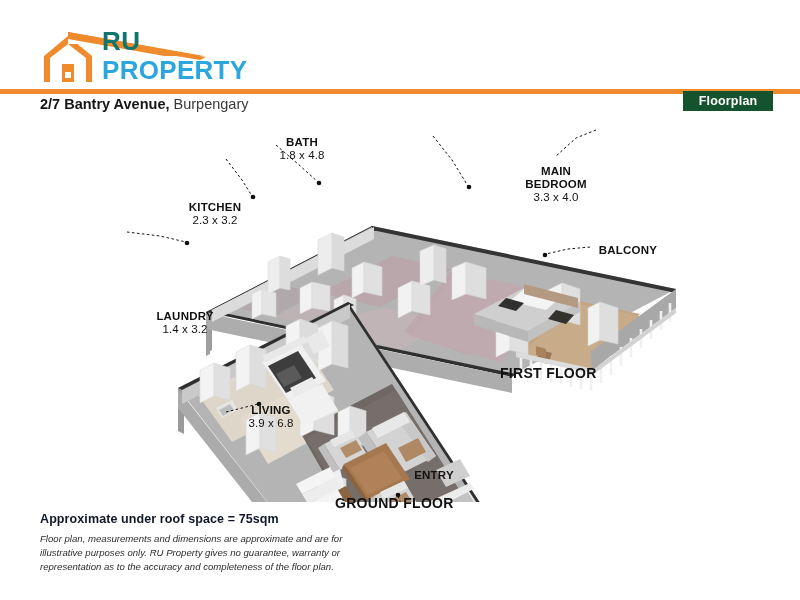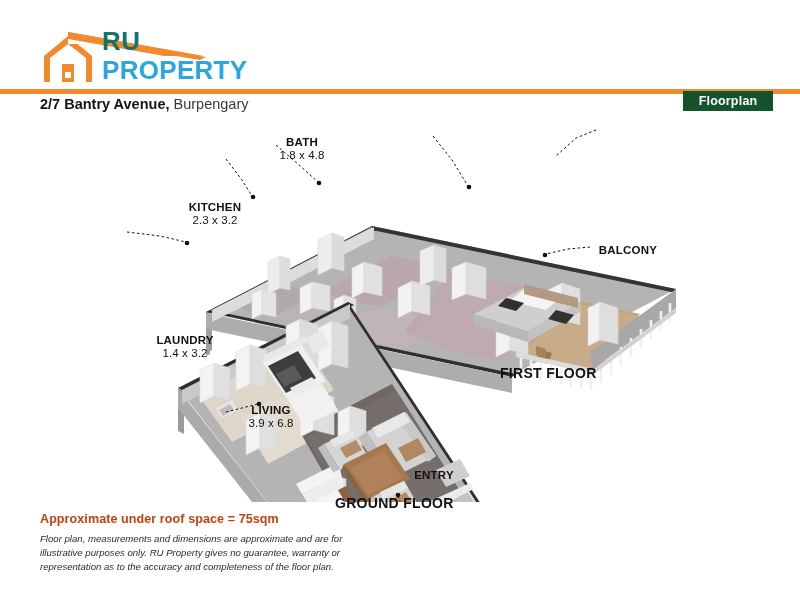--- a/index.html
+++ b/index.html
@@ -33,21 +33,21 @@
   .plan svg{position:absolute;left:0;top:0;}
 
   
   .lbl{position:absolute;text-align:center;line-height:1.12;white-space:nowrap;}
   .lbl .nm{display:block;font-size:11.5px;font-weight:bold;color:#111;letter-spacing:0.2px;}
   .lbl .dim{display:block;font-size:11.5px;font-weight:normal;color:#111;letter-spacing:0.1px;}
   .floor-lbl{position:absolute;font-size:14px;font-weight:bold;color:#111;letter-spacing:0.3px;white-space:nowrap;}
 
   
   .foot{position:absolute;left:40px;top:512px;width:420px;}
-  .foot-h{font-size:12.5px;font-weight:bold;color:#c2410c;letter-spacing:0.1px;}
+  .foot-h{font-size:12.5px;font-weight:bold;color:#0f172a;letter-spacing:0.1px;}
   .foot-p{margin-top:6px;font-size:9.6px;font-style:italic;color:#2b2b2b;line-height:1.45;max-width:325px;}
 </style>
 </head>
 <body>
 
 <div class="page">
 
   <div class="logo-wrap">
     <svg class="logo-svg" width="200" height="62" viewBox="0 0 200 62">
 
@@ -345,31 +345,36 @@
       </g>
     </svg>
   </div>
 
   <div class="lbl" style="left:272px;top:136px;width:60px;">
     <span class="nm">BATH</span>
     <span class="dim">1.8 x 4.8</span>
   </div>
 
 
+  <div class="lbl" style="left:508px;top:165px;width:96px;">
+    <span class="nm">MAIN</span>
+    <span class="nm">BEDROOM</span>
+    <span class="dim">3.3 x 4.0</span>
+  </div>
 
   <div class="lbl" style="left:586px;top:244px;width:84px;">
     <span class="nm">BALCONY</span>
   </div>
 
   <div class="lbl" style="left:172px;top:201px;width:86px;">
     <span class="nm">KITCHEN</span>
     <span class="dim">2.3 x 3.2</span>
   </div>
 
-  <div class="lbl" style="left:142px;top:334px;width:86px;">
+  <div class="lbl" style="left:142px;top:310px;width:86px;">
     <span class="nm">LAUNDRY</span>
     <span class="dim">1.4 x 3.2</span>
   </div>
 
   <div class="lbl" style="left:228px;top:404px;width:86px;">
     <span class="nm">LIVING</span>
     <span class="dim">3.9 x 6.8</span>
   </div>
 
   <div class="lbl" style="left:406px;top:469px;width:56px;">

